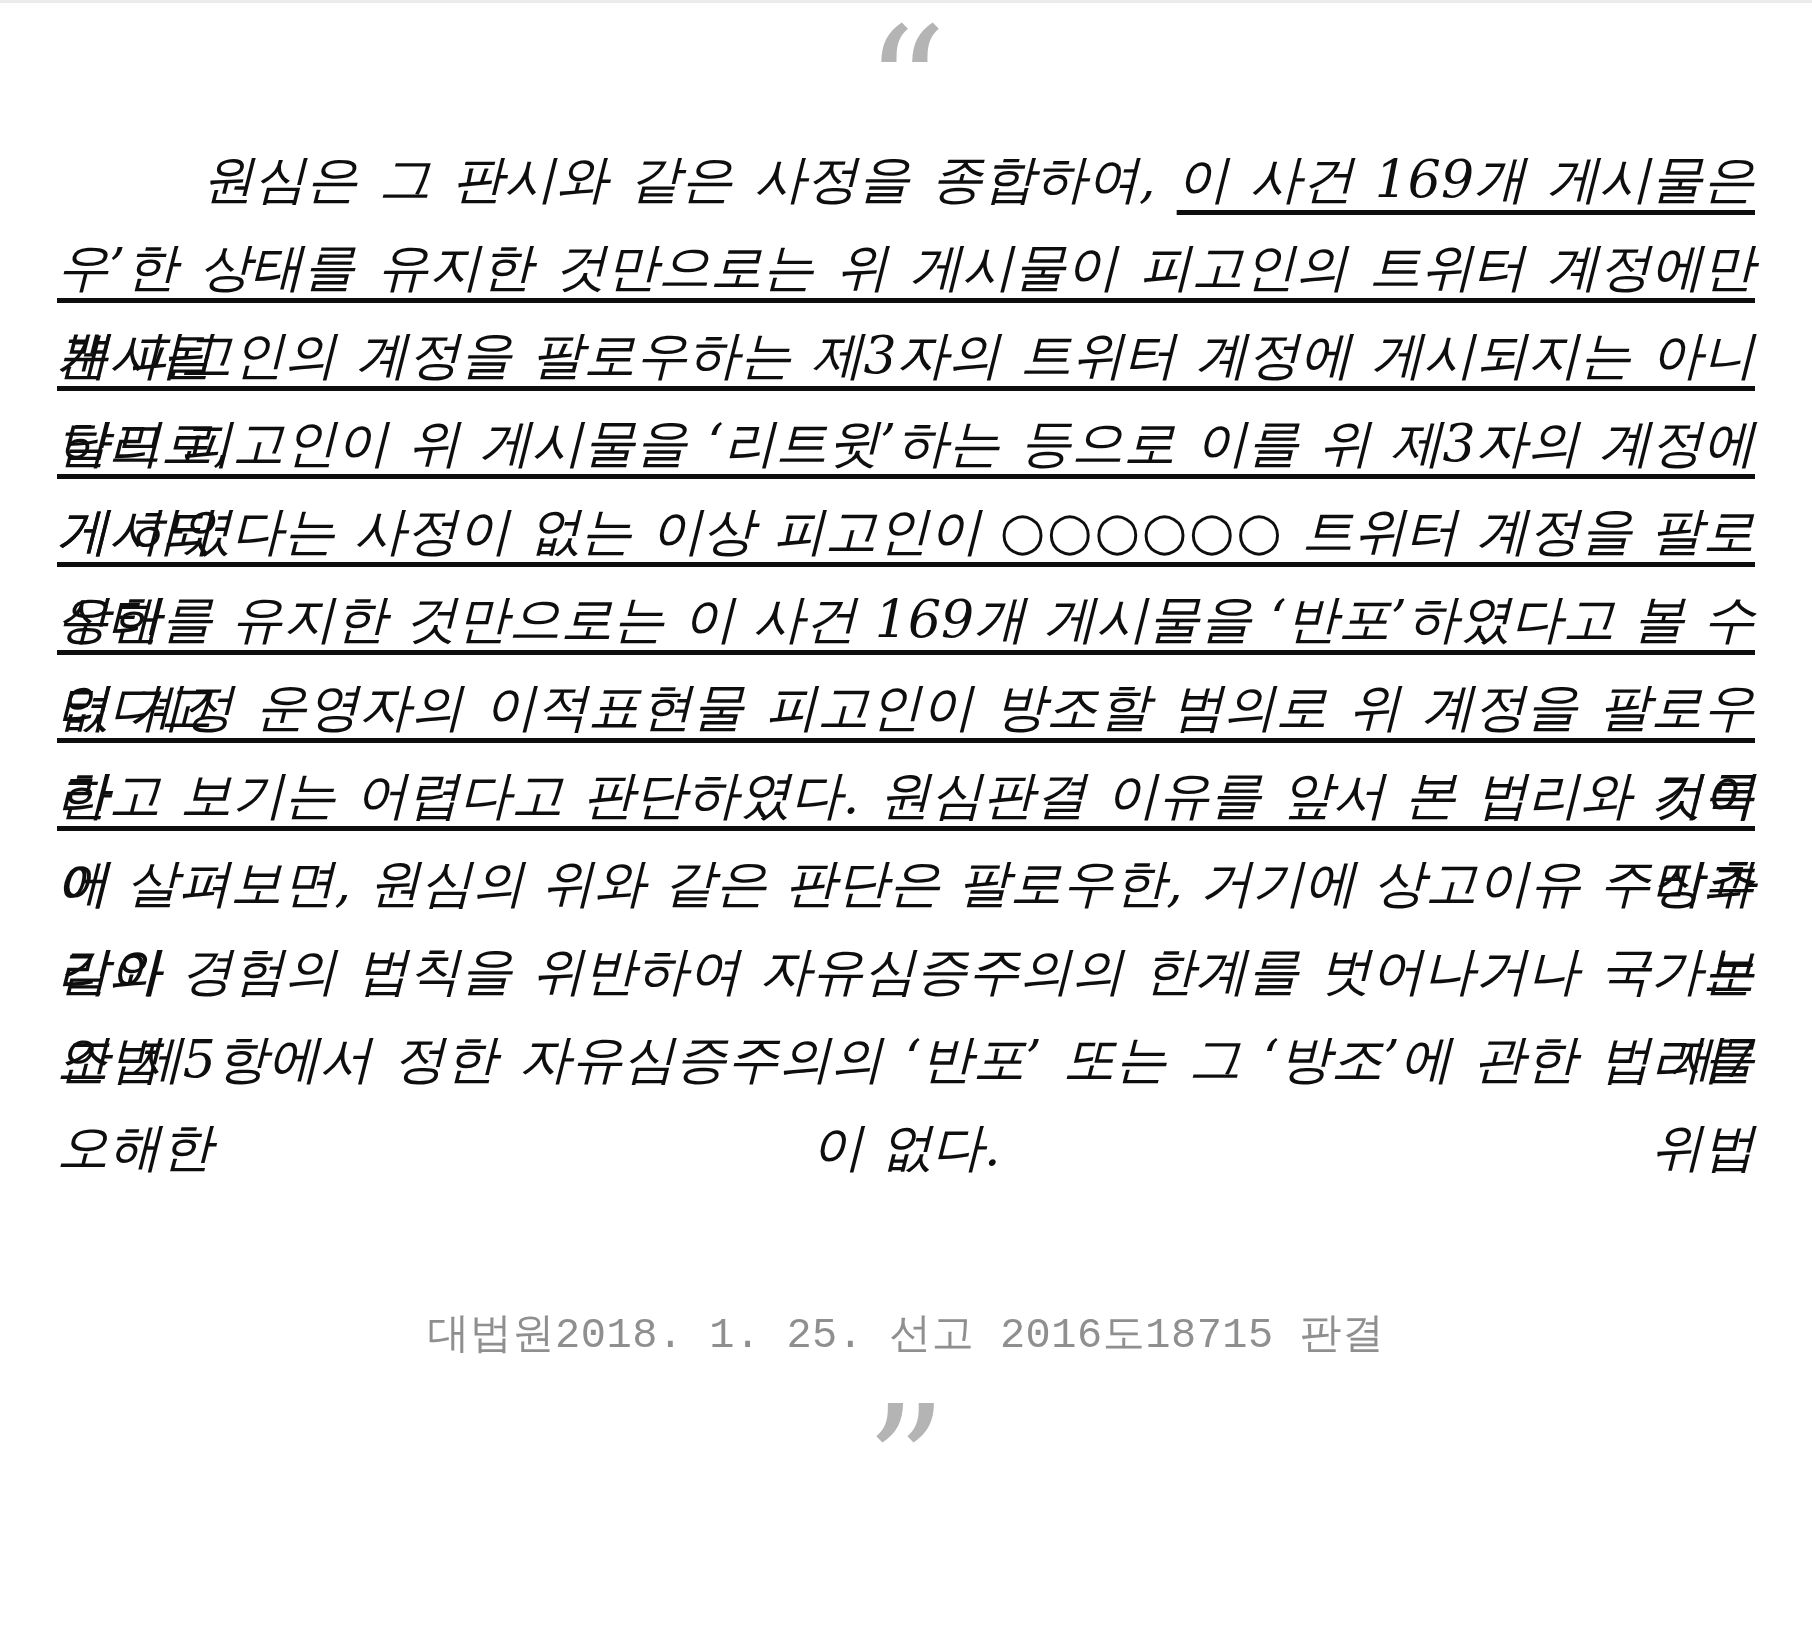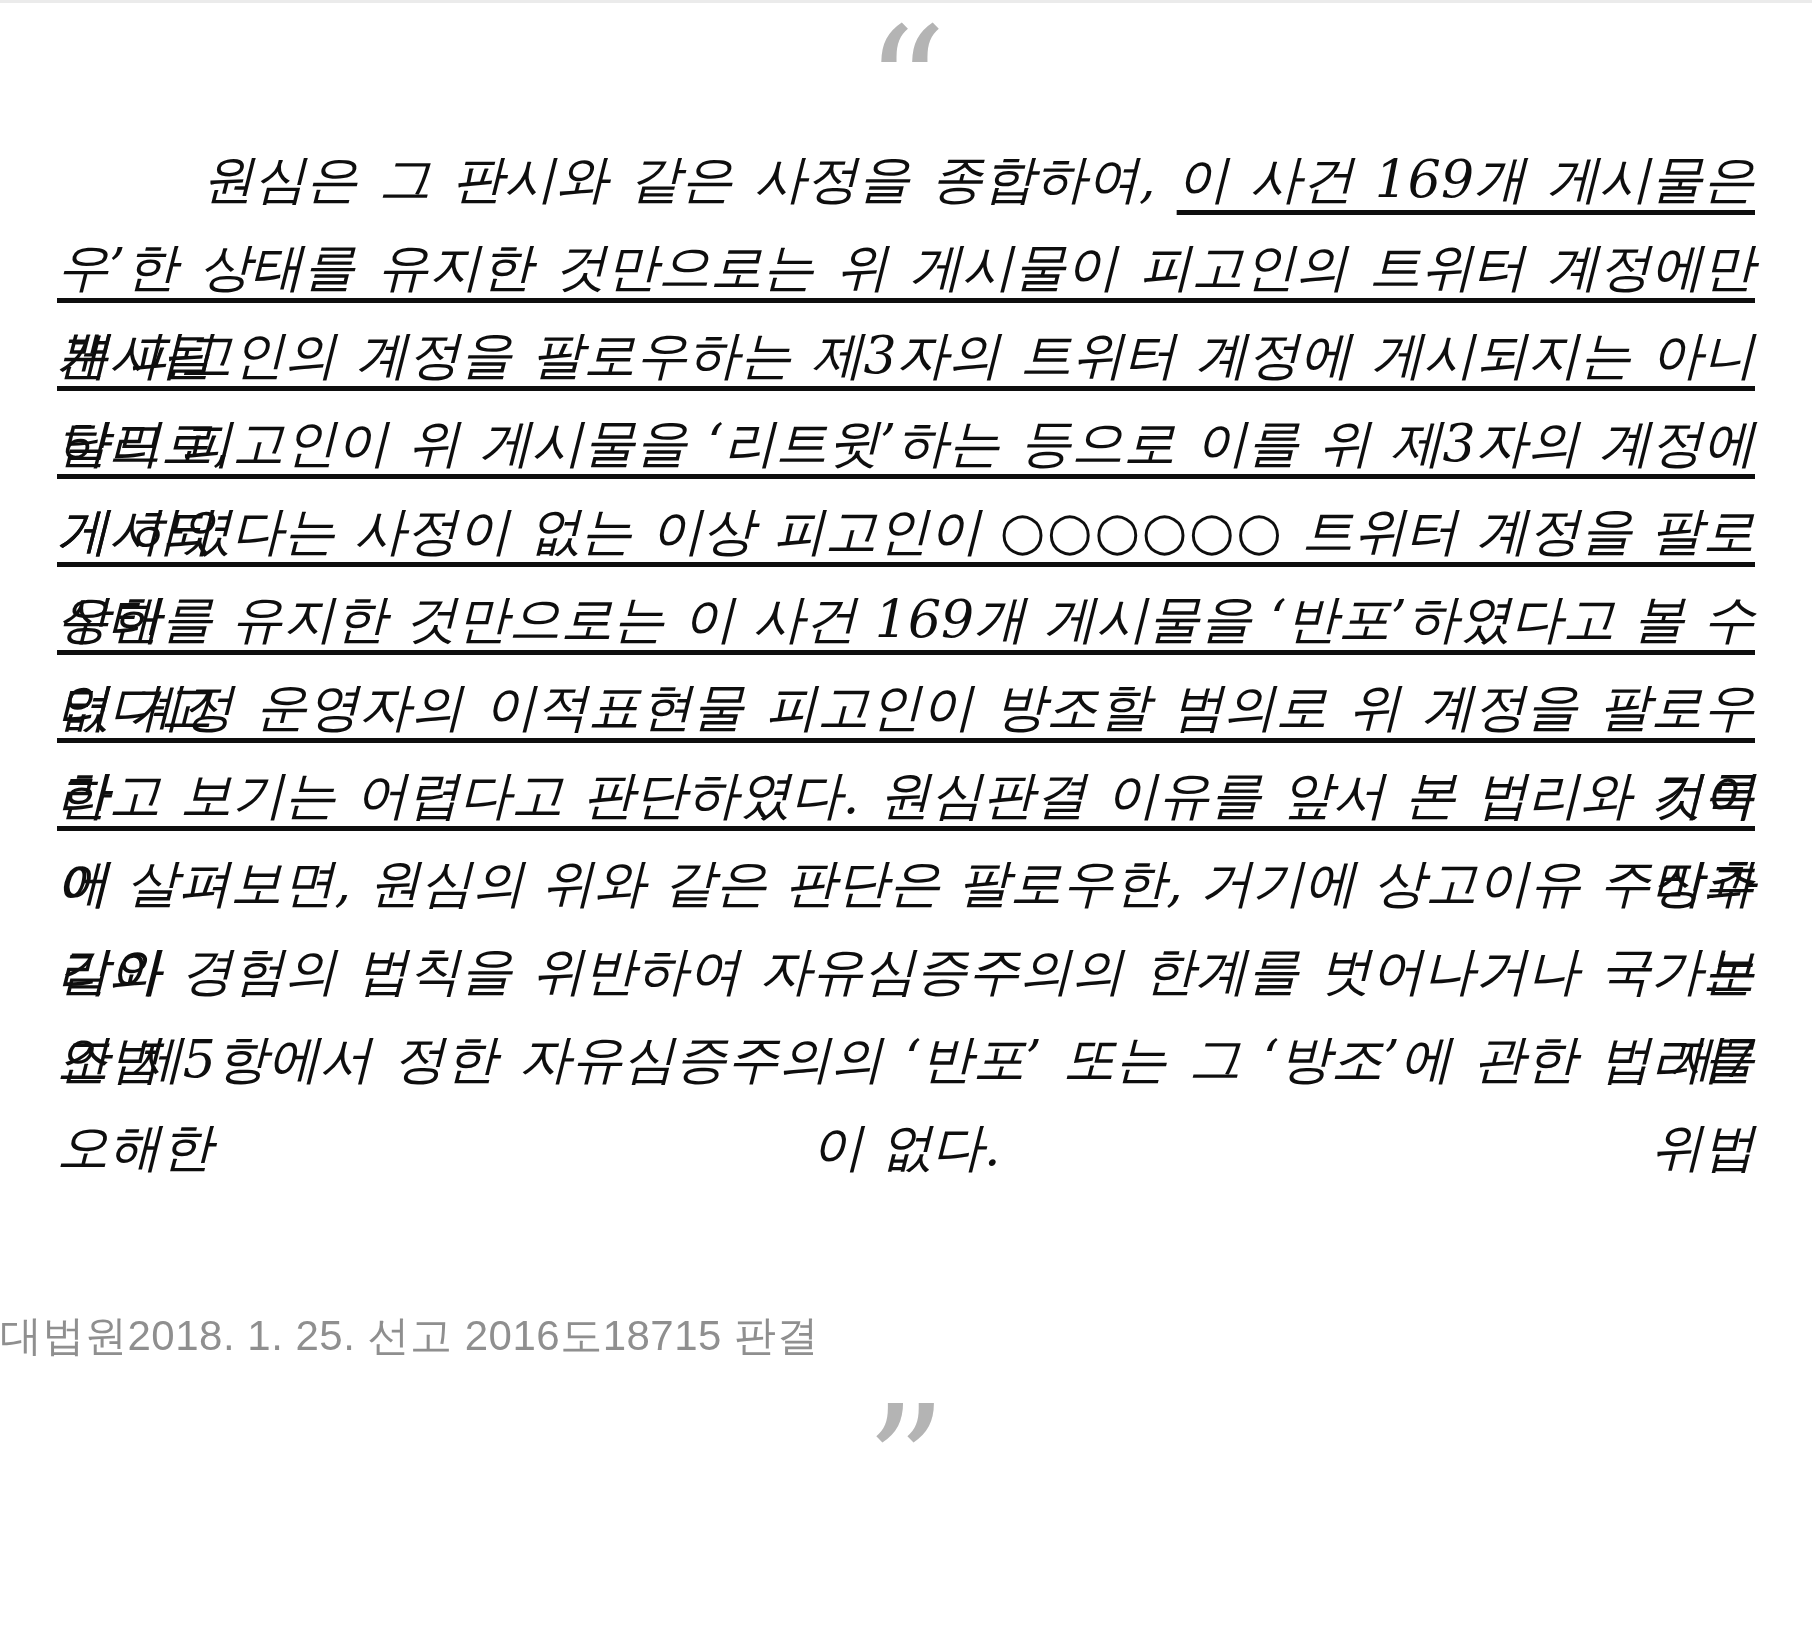--- a/index.html
+++ b/index.html
@@ -69,21 +69,22 @@
     
   }
   .seg.u {
     text-decoration: underline;
     text-decoration-thickness: 5px;
     text-underline-offset: 13px;
     text-decoration-color: #0e0e0e;
   }
   .citation {
     margin-top: 120px;
-    font-family: Liberation Sans, sans-serif;
+    text-align: center;
+    font-family: Liberation Mono, monospace;
     font-style: normal;
     font-size: 42px;
     line-height: 50px;
     color: #8f8f8f;
     letter-spacing: 0.5px;
   }
 </style>
 </head>
 <body>
 

